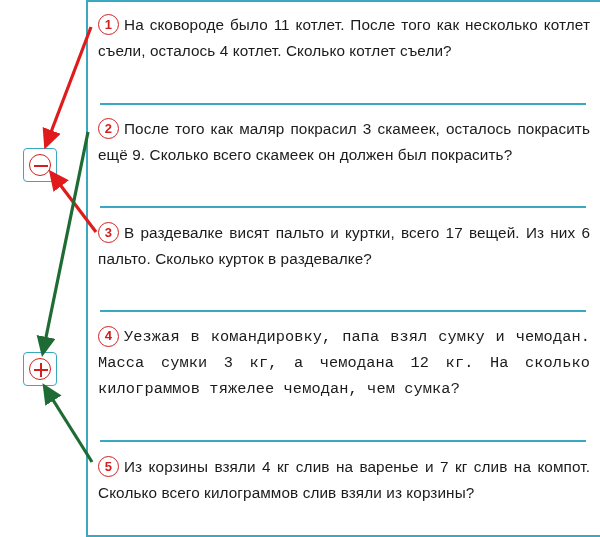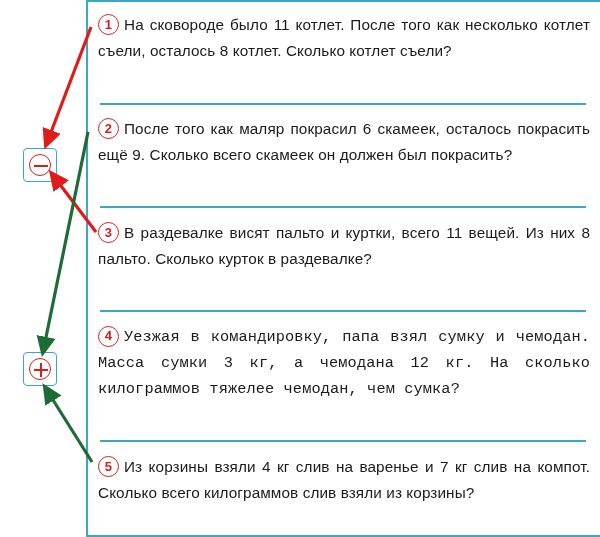--- a/index.html
+++ b/index.html
@@ -131,29 +131,29 @@
   <div class="top-rule"></div>
   <div class="left-rule"></div>
   <div class="bottom-rule"></div>
 
   <div class="sep" style="top:103px;"></div>
   <div class="sep" style="top:206px;"></div>
   <div class="sep" style="top:310px;"></div>
   <div class="sep" style="top:440px;"></div>
 
   <div class="task" style="top:12px;">
-    <span class="num">1</span><span class="body">На сковороде было 11 котлет. После того как несколько котлет съели, осталось 8 котлет. Сколько котлет съели?</span>
+    <span class="num">1</span><span class="body">На сковороде было 11 котлет. После того как несколько котлет съели, осталось 4 котлет. Сколько котлет съели?</span>
   </div>
 
   <div class="task" style="top:116px;">
-    <span class="num">2</span><span class="body">После того как маляр покрасил 6 скамеек, осталось покрасить ещё 9. Сколько всего скамеек он должен был покрасить?</span>
+    <span class="num">2</span><span class="body">После того как маляр покрасил 3 скамеек, осталось покрасить ещё 9. Сколько всего скамеек он должен был покрасить?</span>
   </div>
 
   <div class="task" style="top:220px;">
-    <span class="num">3</span><span class="body">В раздевалке висят пальто и куртки, всего 11 вещей. Из них 8 пальто. Сколько курток в раздевалке?</span>
+    <span class="num">3</span><span class="body">В раздевалке висят пальто и куртки, всего 17 вещей. Из них 6 пальто. Сколько курток в раздевалке?</span>
   </div>
 
   <div class="task" style="top:324px;font-family:Liberation Mono, monospace;">
     <span class="num">4</span><span class="body">Уезжая в командировку, папа взял сумку и чемодан. Масса сумки 3 кг, а чемодана 12 кг. На сколько килограммов тяжелее чемодан, чем сумка?</span>
   </div>
 
   <div class="task" style="top:454px;">
     <span class="num">5</span><span class="body">Из корзины взяли 4 кг слив на варенье и 7 кг слив на компот. Сколько всего килограммов слив взяли из корзины?</span>
   </div>
 

